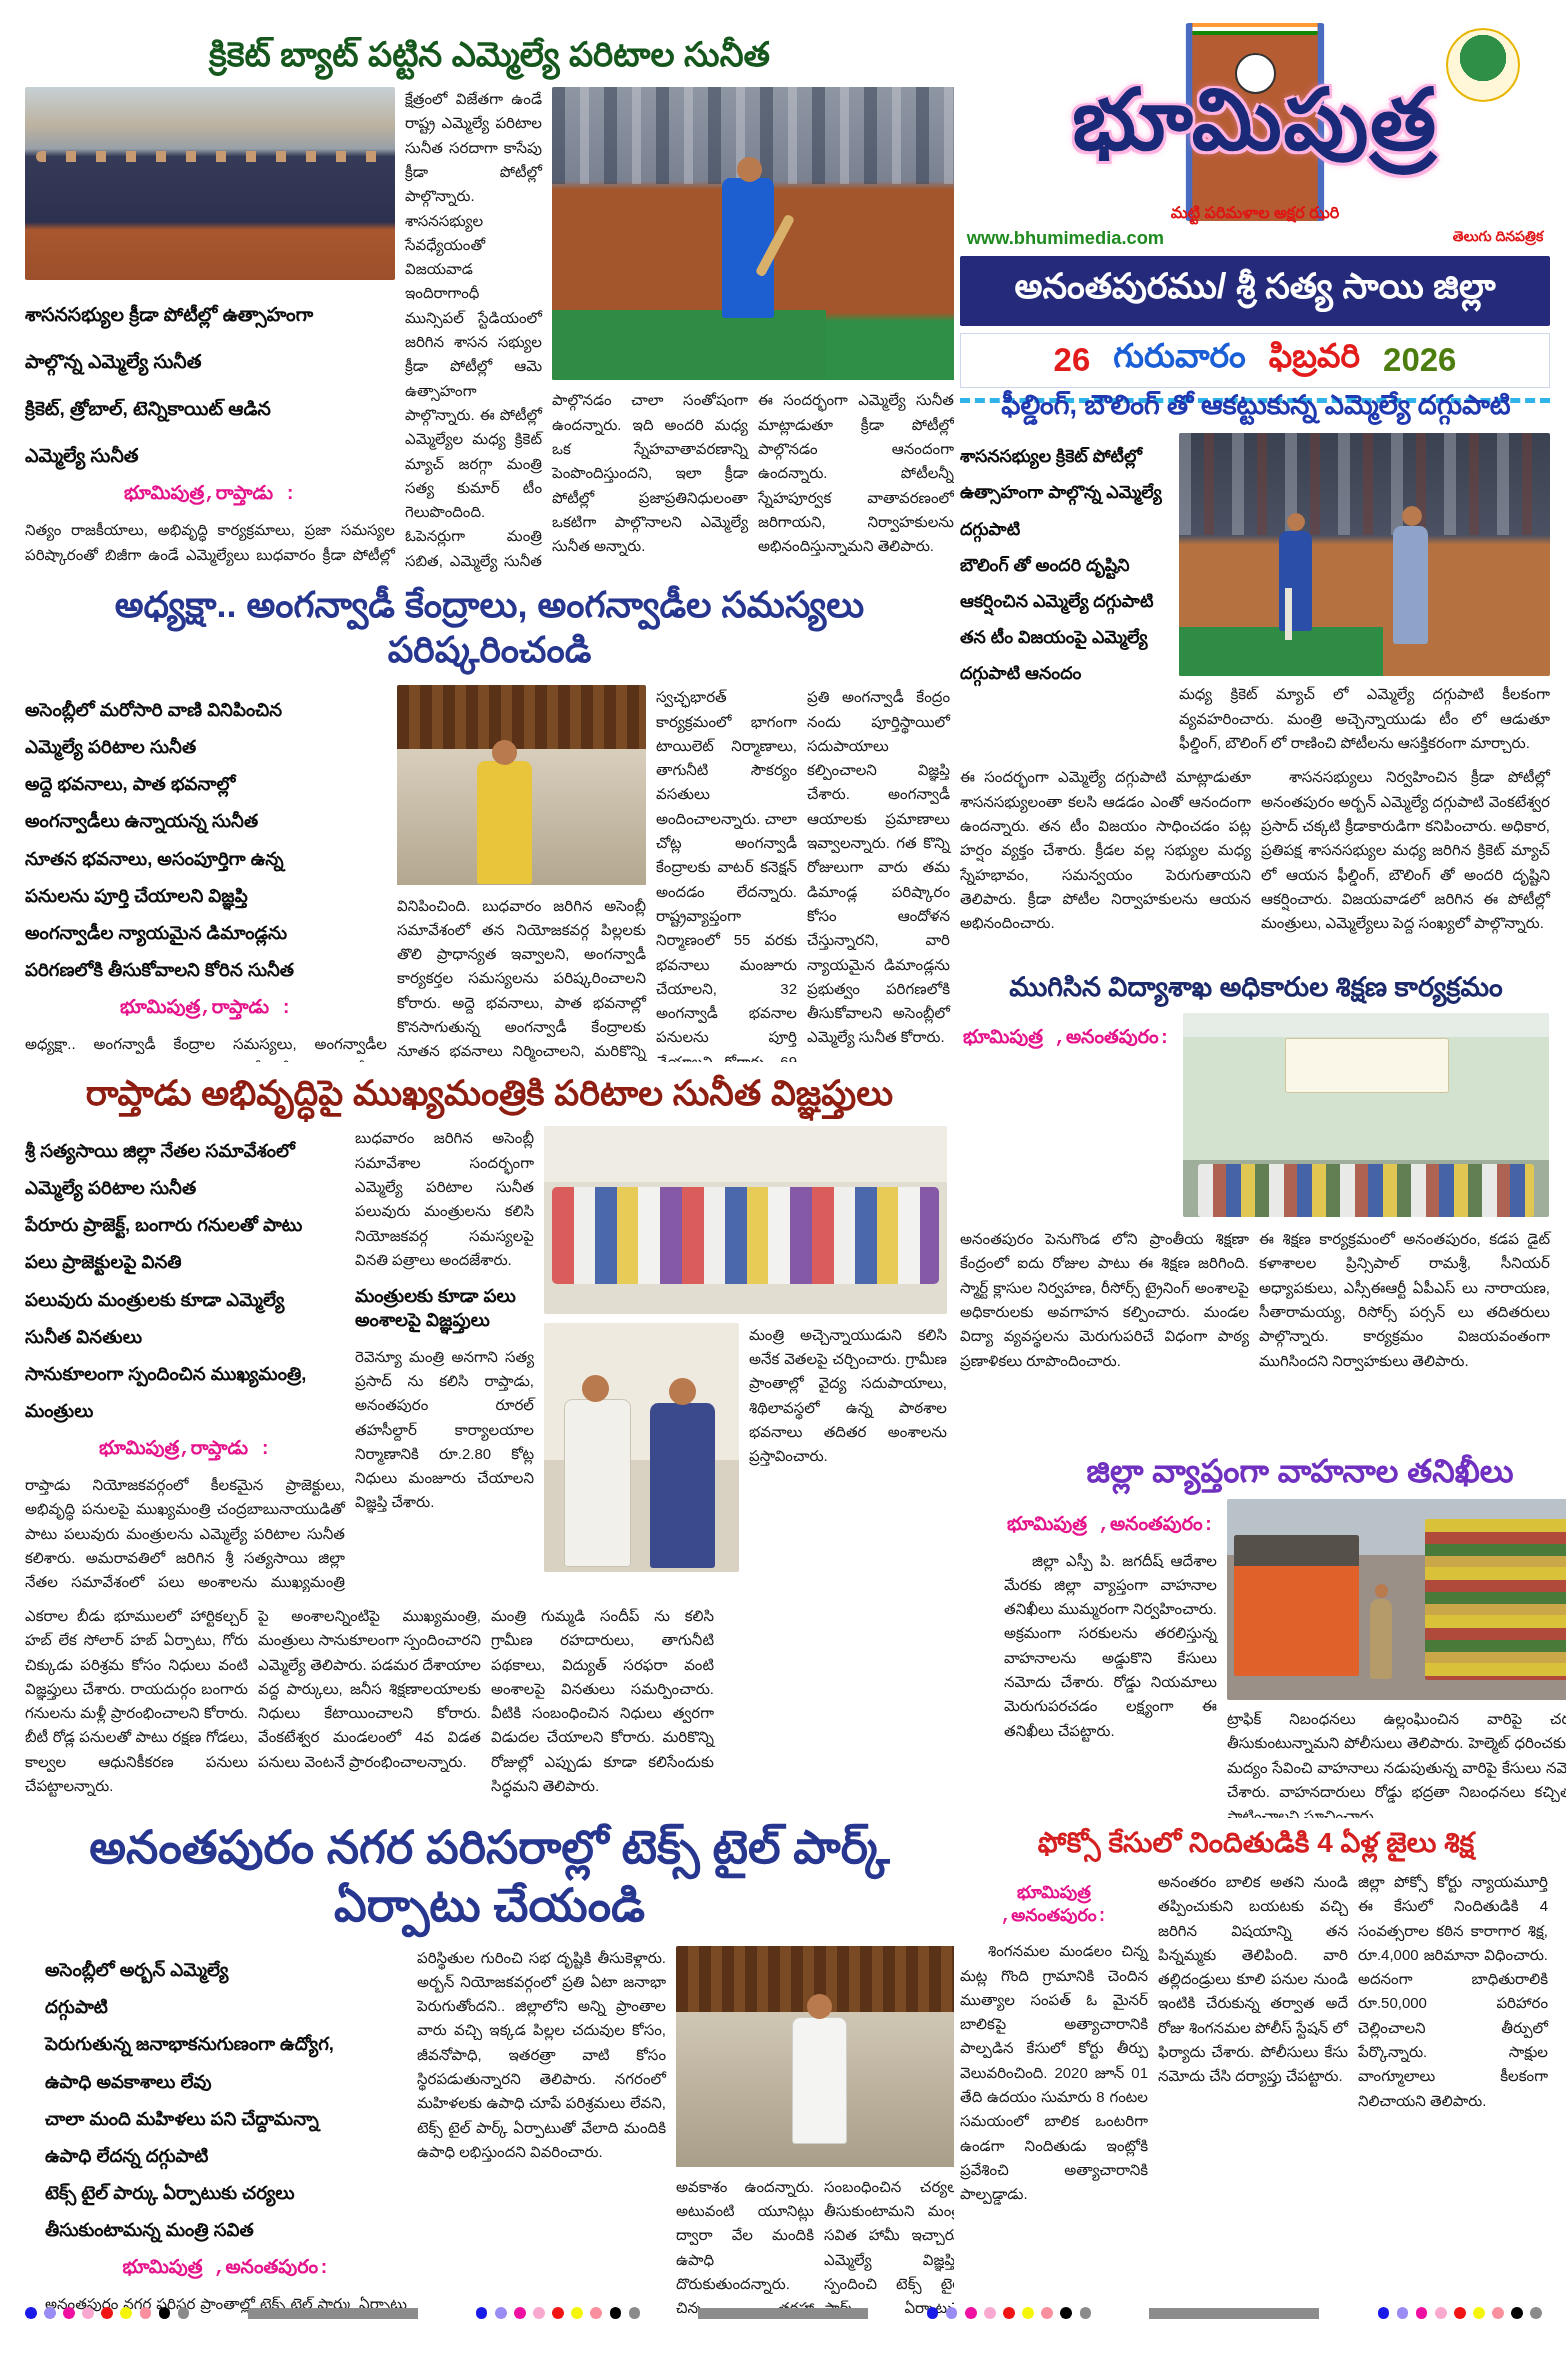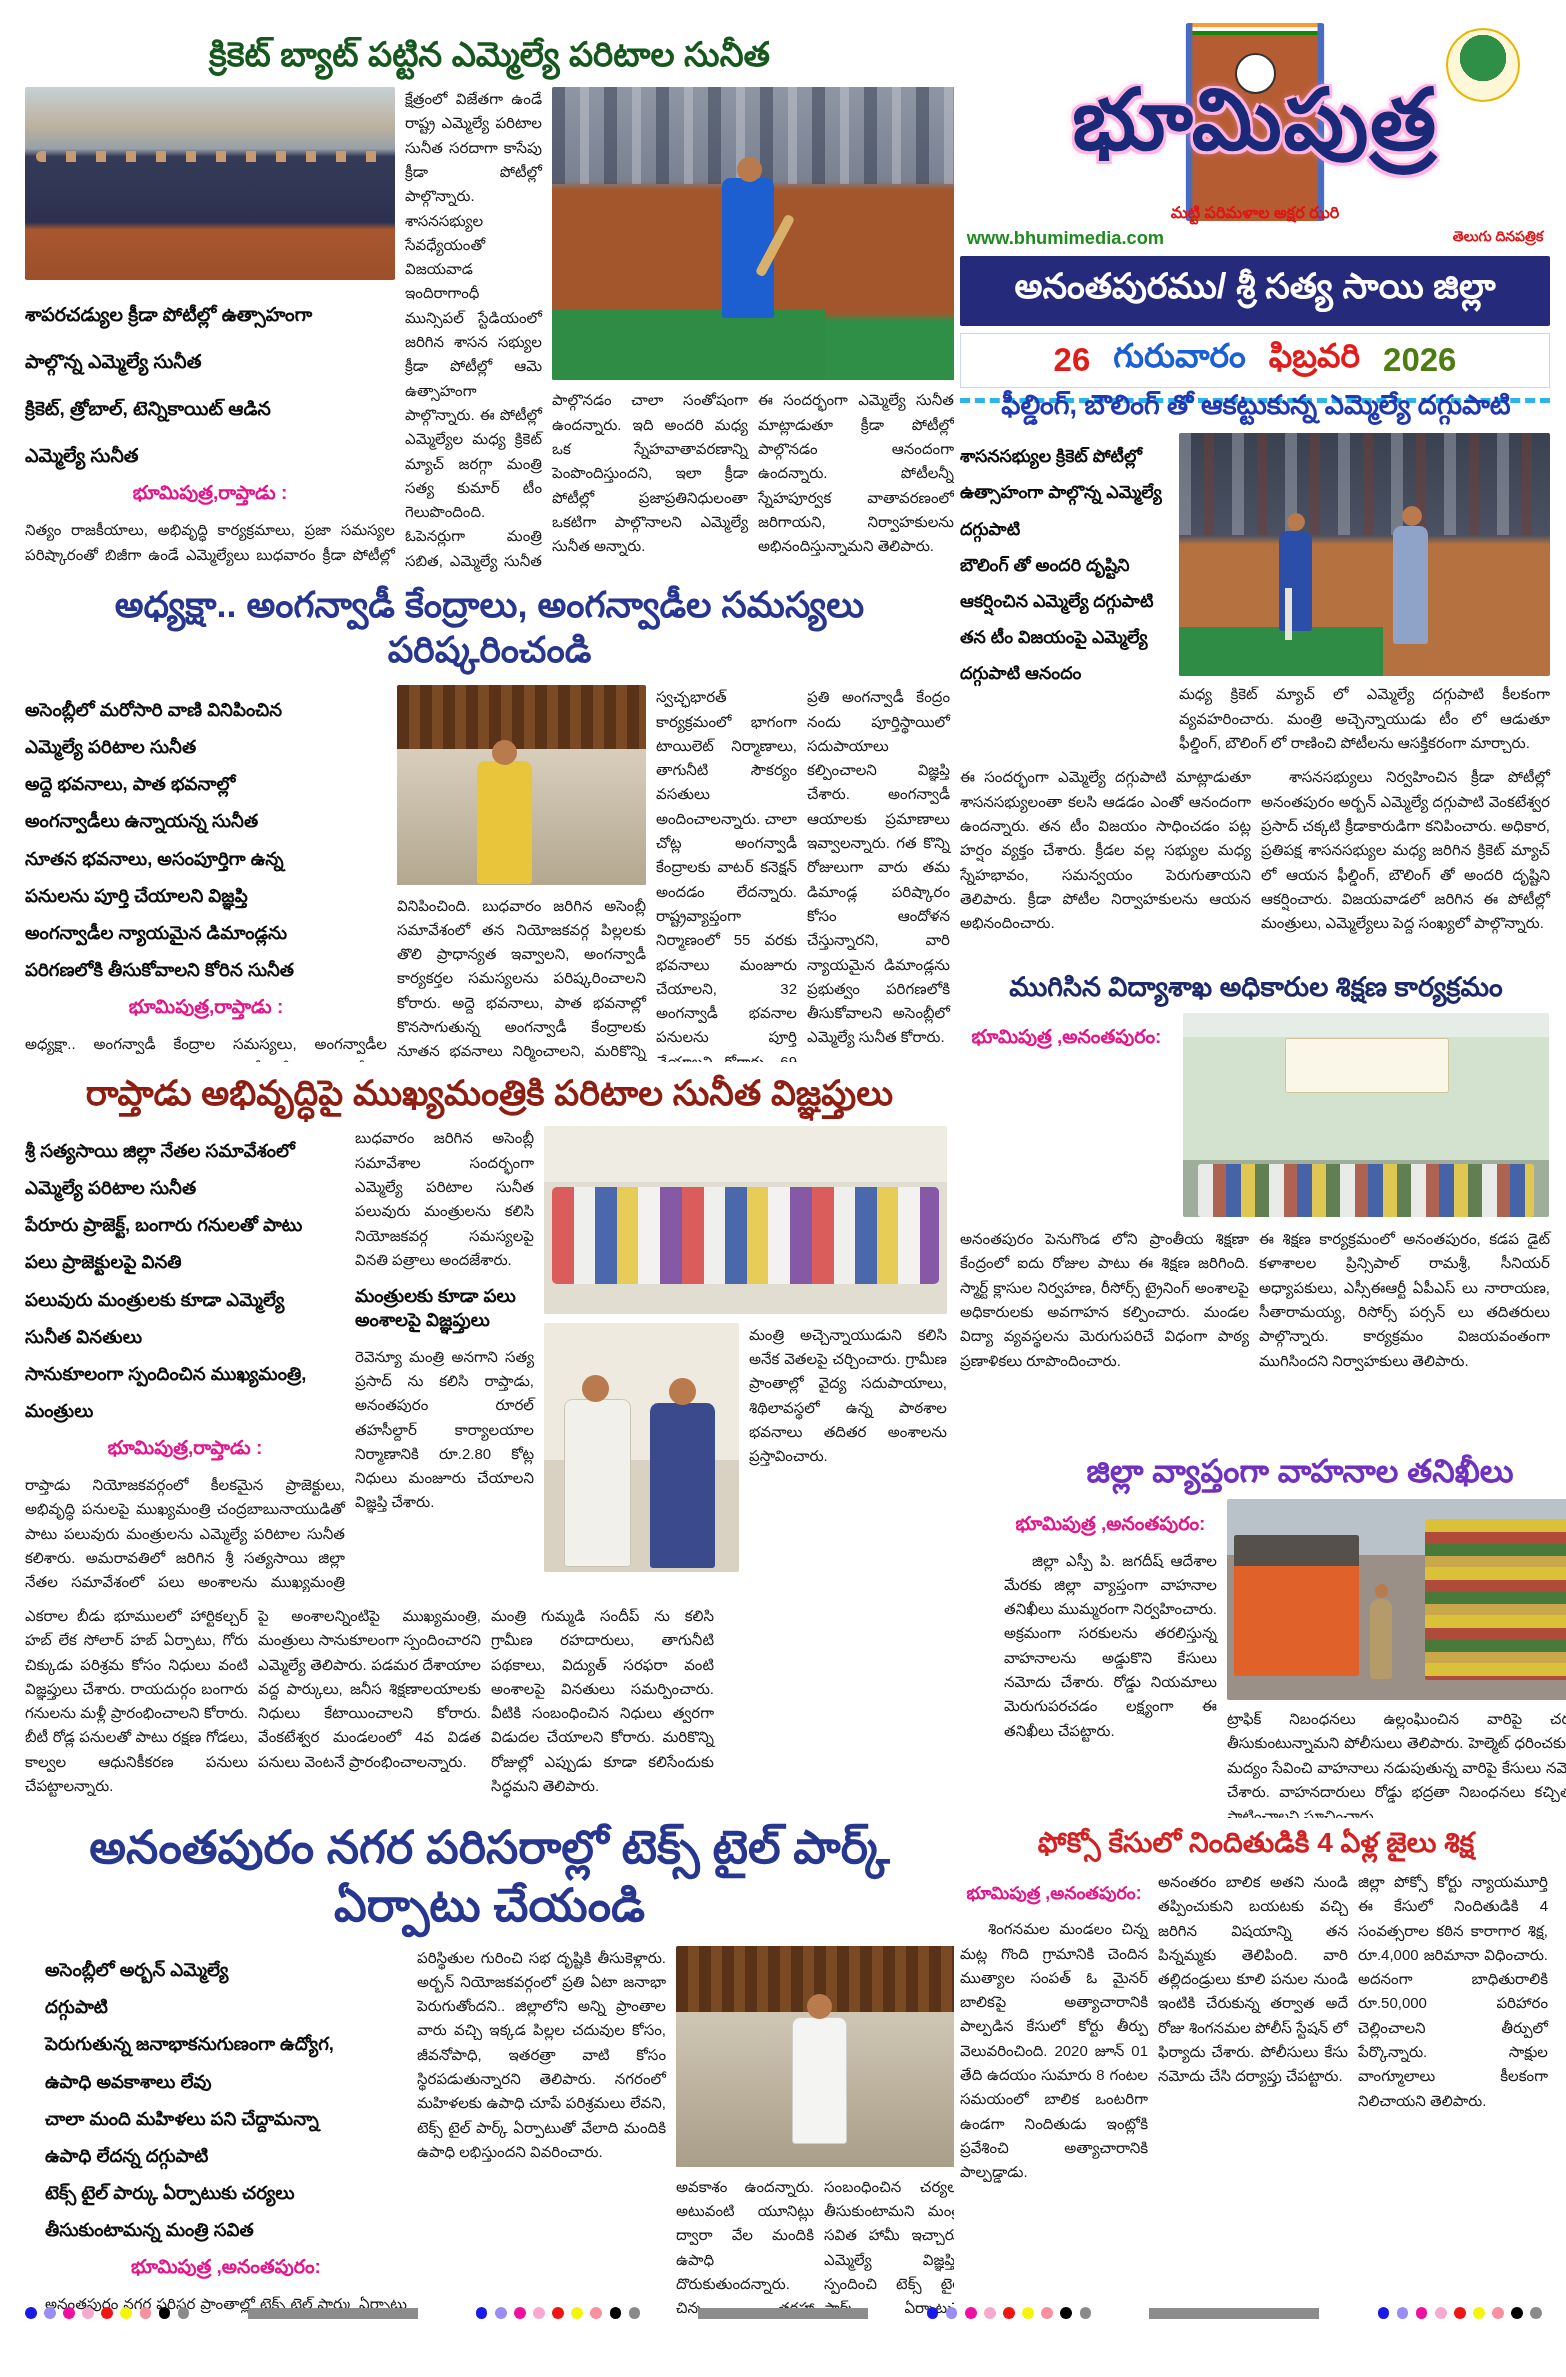--- a/index.html
+++ b/index.html
@@ -10,21 +10,21 @@
   .article{position:absolute;overflow:hidden;}
   .row{display:flex;gap:10px;}
   .headline{font-weight:800;text-align:center;line-height:1.25;}
   .h-green {color:#15571c;font-size:34px;}
   .h-blue  {color:#27368f;font-size:36px;}
   .h-maroon{color:#8e1d12;font-size:35px;}
   .h-rblue {color:#2038b0;font-size:27px;}
   .h-rnavy {color:#1c2a6b;font-size:27px;}
   .h-purple{color:#7030c0;font-size:32px;}
   .h-red   {color:#d42020;font-size:28px;}
-  .byline{color:#e5148c;font-weight:700;font-size:19px;text-align:center;margin:13.3px 0 10px 0;}
+  .byline{color:#e5148c;font-weight:700;font-size:19px;text-align:center;margin:13.3px 0 10px 0;font-family:Liberation Mono, monospace;}
   .sub{font-weight:700;font-size:18.3px;color:#0d0d0d;line-height:1.35;}
   .subs-a1 .sub{font-size:19px;margin-top:21.6px;}
   .subs-a2 .sub,.subs-a3 .sub,.subs-a4 .sub{margin-top:12.5px;}
   .subs-r1 .sub{font-size:17.5px;margin-top:12.5px;}
   .body{font-size:15px;line-height:1.62;text-align:justify;color:#151515;}
   .indent{text-indent:28px;}
   .photo{position:relative;overflow:hidden;border-radius:1.7px;flex:none;}
   .fg{position:absolute;}
   
   .ph-group{width:370px;height:193px;background:
@@ -129,21 +129,21 @@
 </div>
 
 <div class="article" id="a1">
   <div class="headline h-green">క్రికెట్ బ్యాట్ పట్టిన ఎమ్మెల్యే పరిటాల సునీత</div>
   <div class="row" style="margin-top:11.6px;">
     <div style="width:370px;flex:none;">
       <div class="photo ph-group">
         <div class="heads"></div>
       </div>
       <div class="subs subs-a1">
-        <div class="sub">శాపరచడ్యుల క్రీడా పోటీల్లో ఉత్సాహంగా</div>
+        <div class="sub">శాసనసభ్యుల క్రీడా పోటీల్లో ఉత్సాహంగా</div>
         <div class="sub">పాల్గొన్న ఎమ్మెల్యే సునీత</div>
         <div class="sub">క్రికెట్, త్రోబాల్, టెన్నికాయిట్ ఆడిన</div>
         <div class="sub">ఎమ్మెల్యే సునీత</div>
       </div>
       <div class="byline">భూమిపుత్ర,రాప్తాడు :</div>
       <div class="body">నిత్యం రాజకీయాలు, అభివృద్ధి కార్యక్రమాలు, ప్రజా సమస్యల పరిష్కారంతో బిజీగా ఉండే ఎమ్మెల్యేలు బుధవారం క్రీడా పోటీల్లో ఉత్సాహంగా పాల్గొన్నారు.</div>
     </div>
     <div class="body" style="width:137px;flex:none;">క్షేత్రంలో విజేతగా ఉండే రాష్ట్ర ఎమ్మెల్యే పరిటాల సునీత సరదాగా కాసేపు క్రీడా పోటీల్లో పాల్గొన్నారు. శాసనసభ్యుల సేవధ్యేయంతో విజయవాడ ఇందిరాగాంధీ మున్సిపల్ స్టేడియంలో జరిగిన శాసన సభ్యుల క్రీడా పోటీల్లో ఆమె ఉత్సాహంగా పాల్గొన్నారు. ఈ పోటీల్లో ఎమ్మెల్యేల మధ్య క్రికెట్ మ్యాచ్ జరగ్గా మంత్రి సత్య కుమార్ టీం గెలుపొందింది. ఓపెనర్లుగా మంత్రి సబిత, ఎమ్మెల్యే సునీత దిగారు. క్రికెట్ బ్యాట్ పట్టుకుని పలు బంతులను బౌండరీకి తరలించారు. త్రో బాల్ పోటీలు శిశు సంక్షేమ శాఖ మంత్రి టీంల మధ్య జరిగాయి. టెన్నికాయిట్ పోటీలు సునీత, సిందూర మధ్య జరిగాయి. ఈ పోటీలో సిందూర గెలిచారు.</div>
     <div style="width:403px;flex:none;">
       <div class="photo ph-bat">

